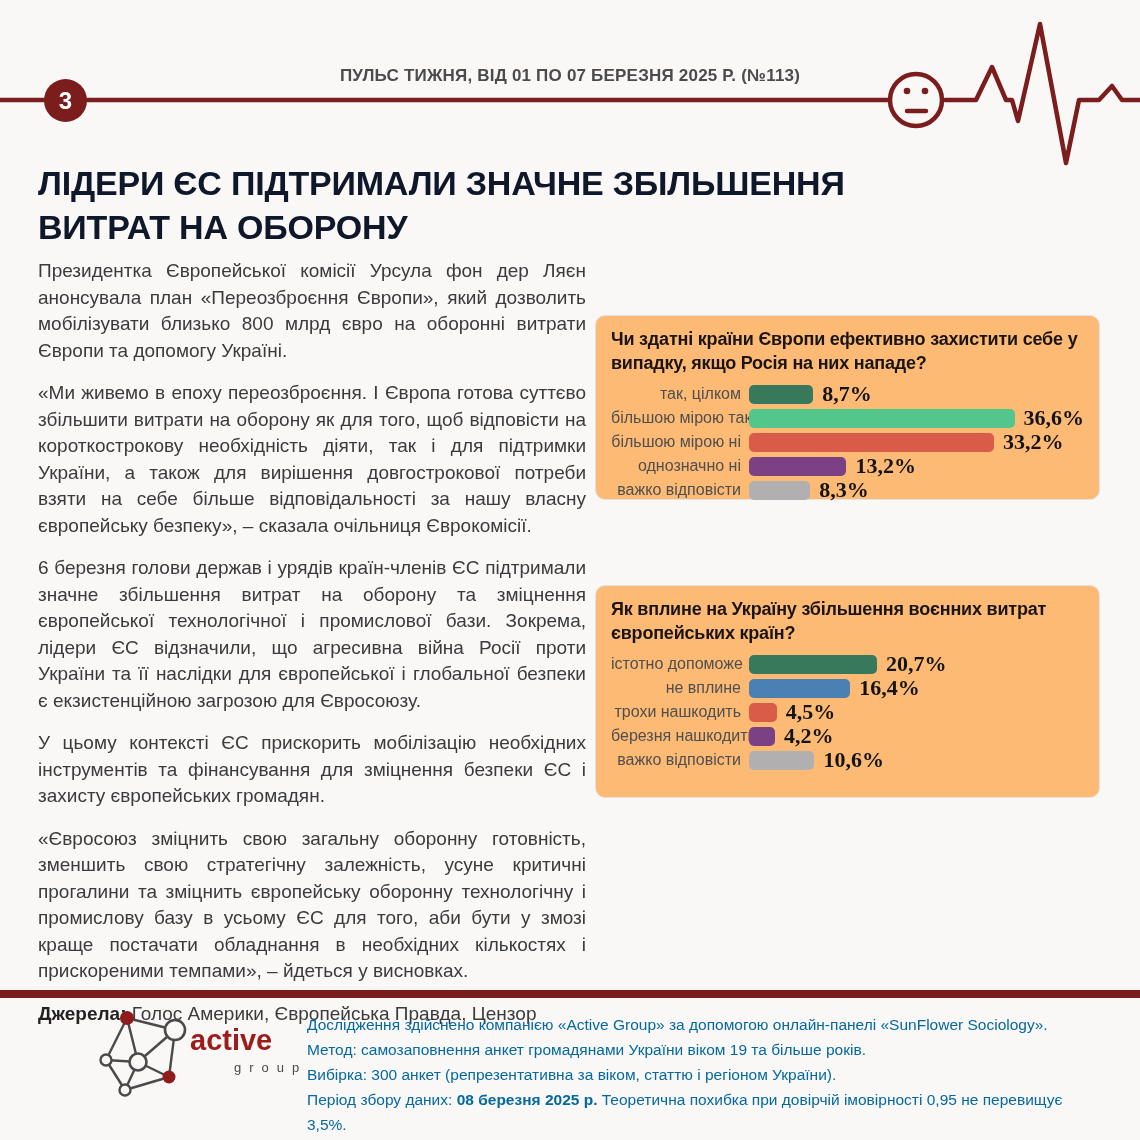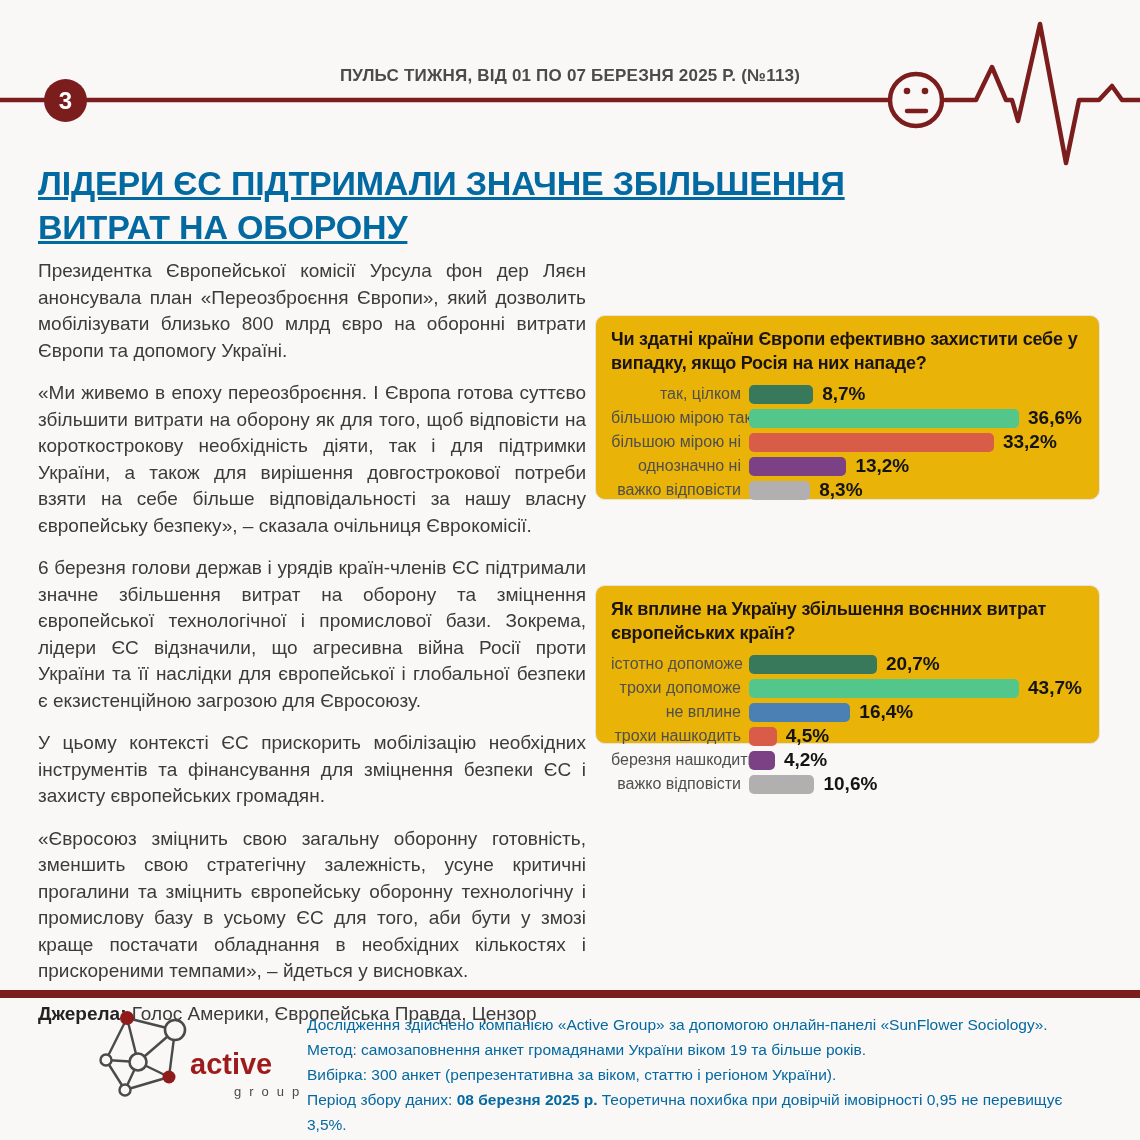--- a/index.html
+++ b/index.html
@@ -8,45 +8,45 @@
 
   
   .hdr-svg{position:absolute;top:0;left:0;}
   .page-badge{position:absolute;left:44px;top:79px;width:43px;height:43px;border-radius:50%;
     background:#7b1d1d;color:#fff;font-size:24px;font-weight:bold;display:flex;align-items:center;justify-content:center;}
   .hdr-caption{position:absolute;top:66px;left:0;width:1140px;text-align:center;
     font-size:17px;font-weight:bold;color:#4b4b4b;letter-spacing:.2px;}
 
   
   .title{position:absolute;left:38px;top:138px;width:900px;font-size:34px;font-weight:bold;
-    color:#0369a1;line-height:1.3;letter-spacing:-.2px;text-decoration:underline;}
+    color:#0f172a;line-height:1.3;letter-spacing:-.2px;}
 
   
   .article{position:absolute;left:38px;top:242px;width:548px;}
   .article p{margin:16px 0 10px 0;font-size:19px;line-height:26.5px;color:#3b3b3b;text-align:justify;}
   .sources{margin-top:18px;font-size:19px;color:#3b3b3b;}
   .sources b{color:#222;}
 
   
-  .card{position:absolute;left:595px;width:505px;background:#eab308;border:1.5px solid #e5e2e2;
+  .card{position:absolute;left:595px;width:505px;background:#fdba74;border:1.5px solid #e5e2e2;
     border-radius:10px;box-sizing:border-box;padding:12px 15px 10px 15px;}
   .card-1{top:315px;height:185px;}
-  .card-2{top:585px;height:159px;}
+  .card-2{top:585px;height:213px;}
   .card-title{font-size:18px;font-weight:bold;color:#1b1414;line-height:1.32;letter-spacing:-.2px;margin-bottom:9px;}
   .rows{display:flex;flex-direction:column;}
   .crow{display:flex;align-items:center;margin-bottom:5px;height:19px;}
   .crow-label{width:130px;min-width:130px;text-align:right;font-size:16px;color:#4f4f4f;margin-right:8px;white-space:nowrap;}
   .crow-bar{height:19px;border-radius:5px;}
-  .crow-value{margin-left:9px;font-size:19px;font-weight:bold;color:#141414;white-space:nowrap;}
+  .crow-value{margin-left:9px;font-size:22px;font-weight:bold;color:#141414;white-space:nowrap;font-family:Liberation Serif, serif;}
 
   
   .footer-bar{position:absolute;left:0;top:990px;width:1140px;height:8px;background:#7b1d1d;}
   .logo-svg{position:absolute;left:95px;top:1008px;}
   .logo-text{position:absolute;left:190px;top:1026px;}
-  .logo-brand{font-size:29px;font-weight:bold;color:#9e1b1b;line-height:1;margin-top:24px;}
+  .logo-brand{font-size:29px;font-weight:bold;color:#9e1b1b;line-height:1;}
   .logo-sub{font-size:13px;color:#4a4a4a;letter-spacing:8px;margin-top:5px;margin-left:44px;}
   .footer-text{position:absolute;left:307px;top:1012px;width:790px;font-size:15.5px;line-height:25px;color:#0369a1;}
 </style>
 </head>
 <body>
 
 <div class="page">
 
   <svg class="hdr-svg" width="1140" height="175" viewBox="0 0 1140 175">
     <line x1="0" y1="100" x2="889" y2="100" stroke="#7b1d1d" stroke-width="4.5"></line>
@@ -108,25 +108,20 @@
 
   <div class="card card-2">
     <div class="card-title">Як вплине на Україну збільшення воєнних витрат європейських країн?</div>
     <div class="rows">
         <div class="crow">
           <div class="crow-label">істотно допоможе</div>
           <div class="crow-bar" style="width: 127.895px; background: rgb(55, 121, 90);"></div>
           <div class="crow-value">20,7%</div>
         </div>
         <div class="crow">
-          <div class="crow-label">трохи допоможе</div>
-          <div class="crow-bar" style="width: 270px; background: rgb(83, 198, 139);"></div>
-          <div class="crow-value">43,7%</div>
-        </div>
-        <div class="crow">
           <div class="crow-label">не вплине</div>
           <div class="crow-bar" style="width: 101.327px; background: rgb(74, 128, 180);"></div>
           <div class="crow-value">16,4%</div>
         </div>
         <div class="crow">
           <div class="crow-label">трохи нашкодить</div>
           <div class="crow-bar" style="width: 27.8032px; background: rgb(217, 92, 72);"></div>
           <div class="crow-value">4,5%</div>
         </div>
         <div class="crow">

